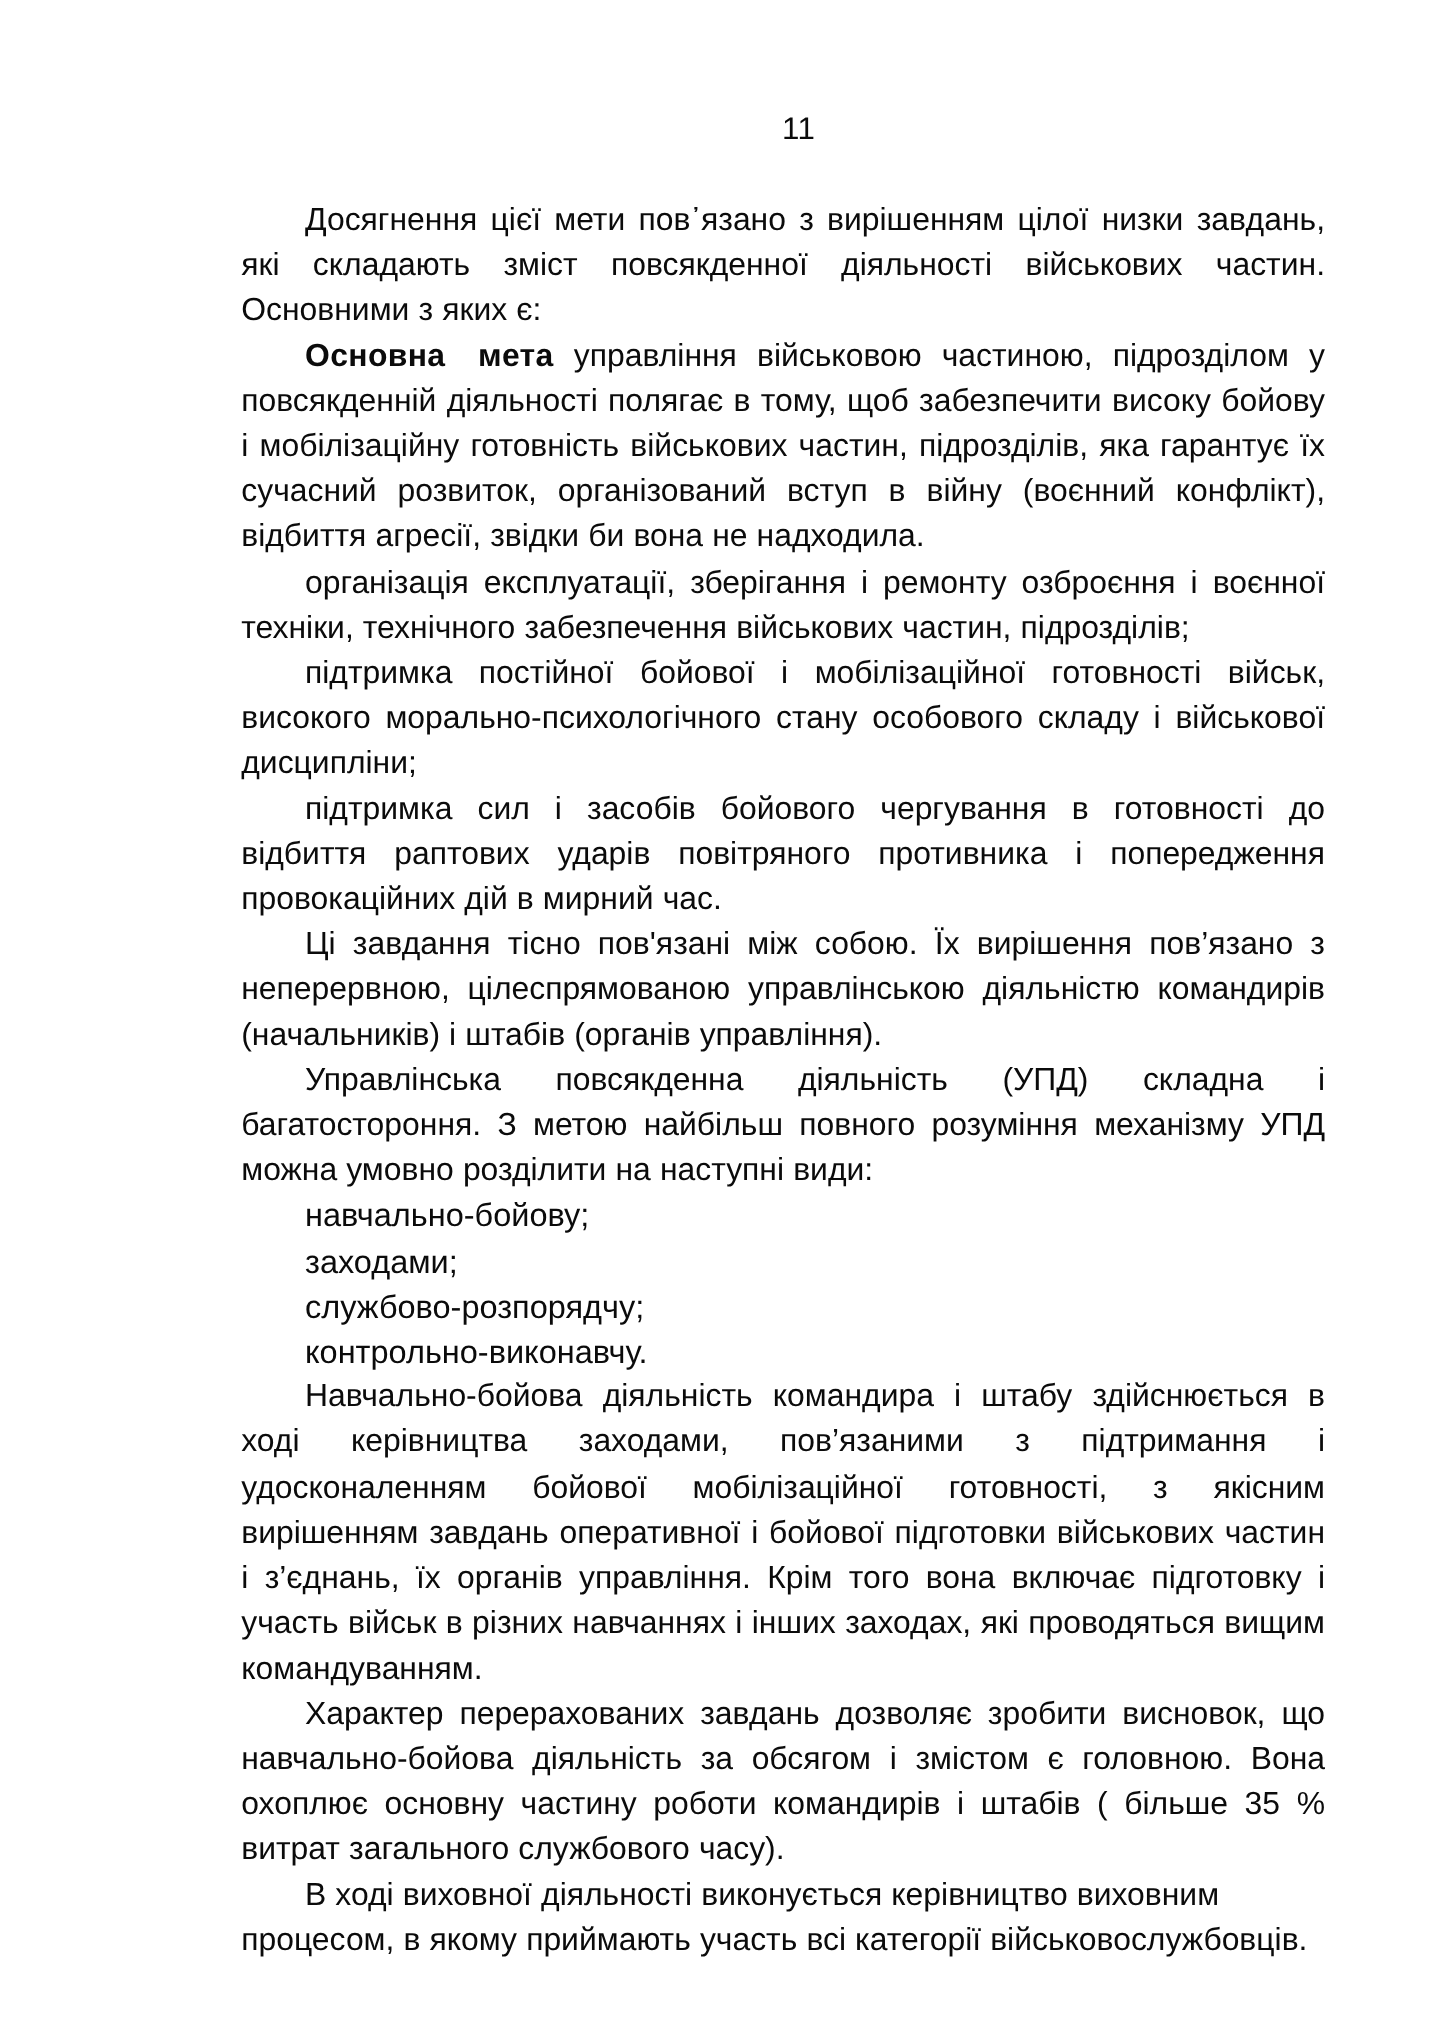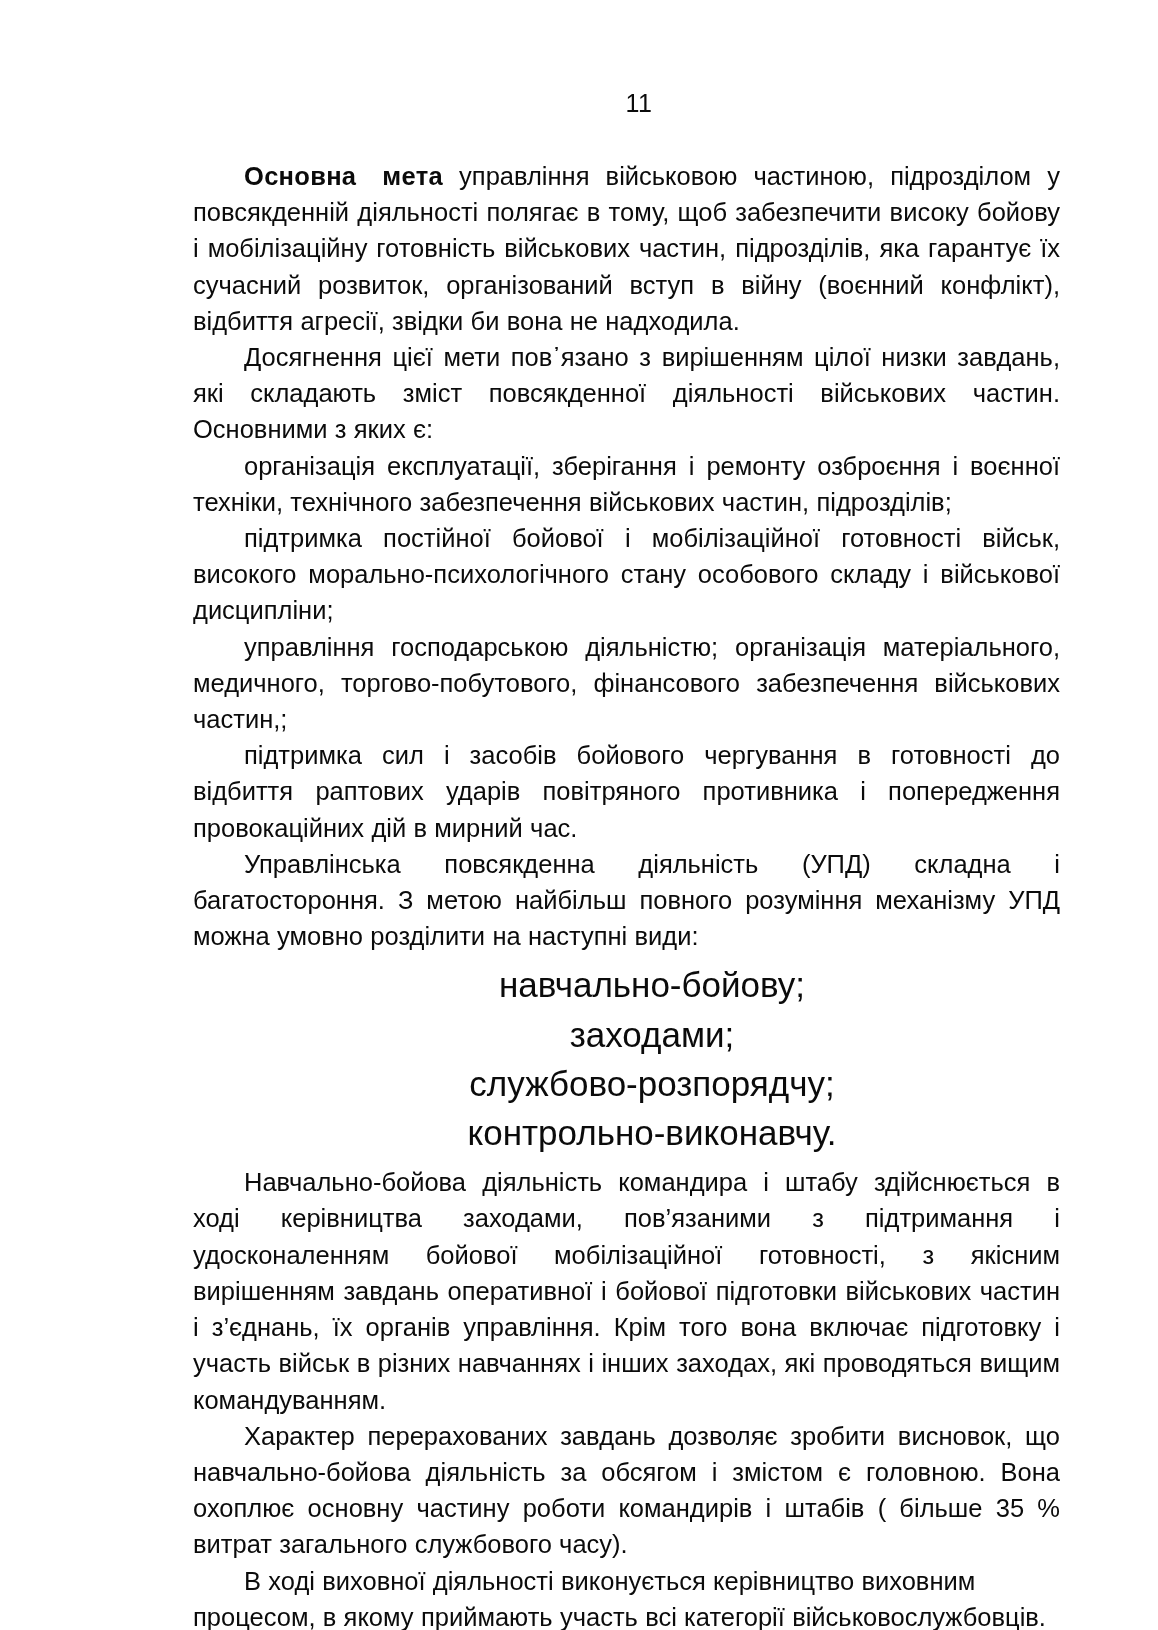--- a/index.html
+++ b/index.html
@@ -48,24 +48,24 @@
     text-indent: 51px;
     hyphens: none;
     word-spacing: 0.2px;
   }
 
   p.para.flush {
     text-align: left;
   }
 
   p.list-item {
-    margin: 13px;
-    font-size: 35px;
+    margin: 0;
+    font-size: 26px;
     line-height: 36.2px;
-    text-align: center;
+    text-align: left;
     text-indent: 51px;
     white-space: nowrap;
   }
 
   .lead {
     font-weight: bold;
     letter-spacing: 0.3px;
   }
 
   
@@ -76,33 +76,33 @@
 </style>
 </head>
 <body>
 
 <div class="page">
 
   <div class="page-number">11</div>
 
   <div class="body-block">
 
+    <p class="para">Досягнення цієї мети пов᾽язано з вирішенням цілої низки завдань, які складають зміст повсякденної діяльності військових частин. Основними з яких є:</p>
+
     <p class="para"><span class="lead">Основна</span><span class="lead-gap"></span><span class="lead">мета</span>
       <span>управління військовою частиною, підрозділом у повсякденній діяльності полягає в тому, щоб забезпечити високу бойову і мобілізаційну готовність військових частин, підрозділів, яка гарантує їх сучасний розвиток, організований вступ в війну (воєнний конфлікт), відбиття агресії, звідки би вона не надходила.</span></p>
-
-    <p class="para">Досягнення цієї мети пов᾽язано з вирішенням цілої низки завдань, які складають зміст повсякденної діяльності військових частин. Основними з яких є:</p>
 
     <p class="para">організація експлуатації, зберігання і ремонту озброєння і воєнної техніки, технічного забезпечення військових частин, підрозділів;</p>
 
     <p class="para">підтримка постійної бойової і мобілізаційної готовності військ, високого морально-психологічного стану особового складу і військової дисципліни;</p>
 
-    <p class="para">управління господарською діяльністю; організація матеріального, медичного, торгово-побутового, фінансового забезпечення військових частин,;</p>
 
     <p class="para">підтримка сил і засобів бойового чергування в готовності до відбиття раптових ударів повітряного противника і попередження провокаційних дій в мирний час.</p>
 
+    <p class="para">Ці завдання тісно пов'язані між собою. Їх вирішення пов’язано з неперервною, цілеспрямованою управлінською діяльністю командирів (начальників) і штабів (органів управління).</p>
 
     <p class="para">Управлінська повсякденна діяльність (УПД) складна і багатостороння. З метою найбільш повного розуміння механізму УПД можна умовно розділити на наступні види:</p>
 
     <p class="list-item">навчально-бойову;</p>
     <p class="list-item">заходами;</p>
     <p class="list-item">службово-розпорядчу;</p>
     <p class="list-item">контрольно-виконавчу.</p>
 
     <p class="para">Навчально-бойова діяльність командира і штабу здійснюється в ході керівництва заходами, пов’язаними з підтримання і удосконаленням бойової мобілізаційної готовності, з якісним вирішенням завдань оперативної і бойової підготовки військових частин і з’єднань, їх органів управління. Крім того вона включає підготовку і участь військ в різних навчаннях і інших заходах, які проводяться вищим командуванням.</p>
 

